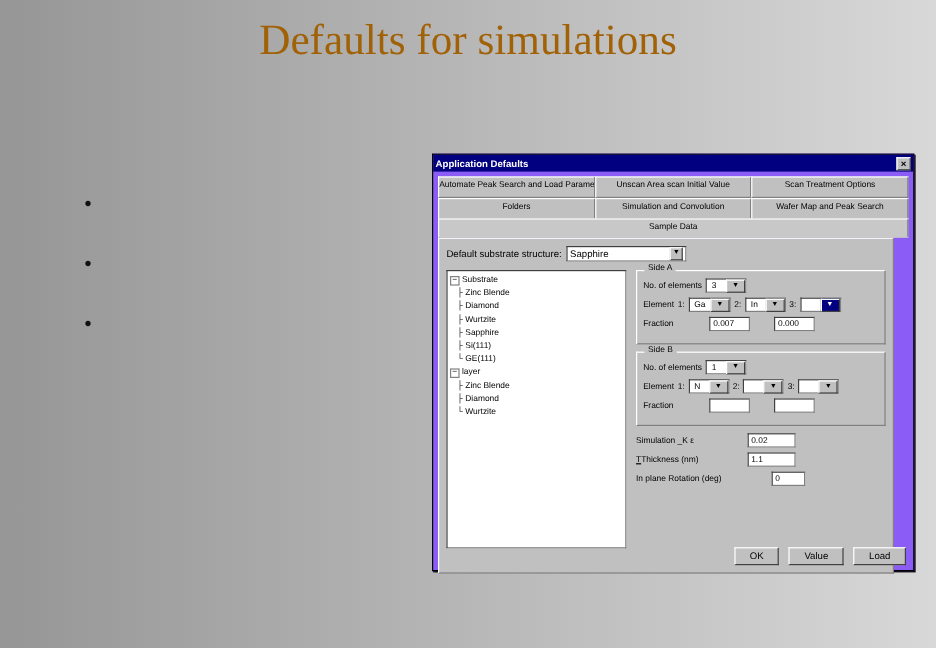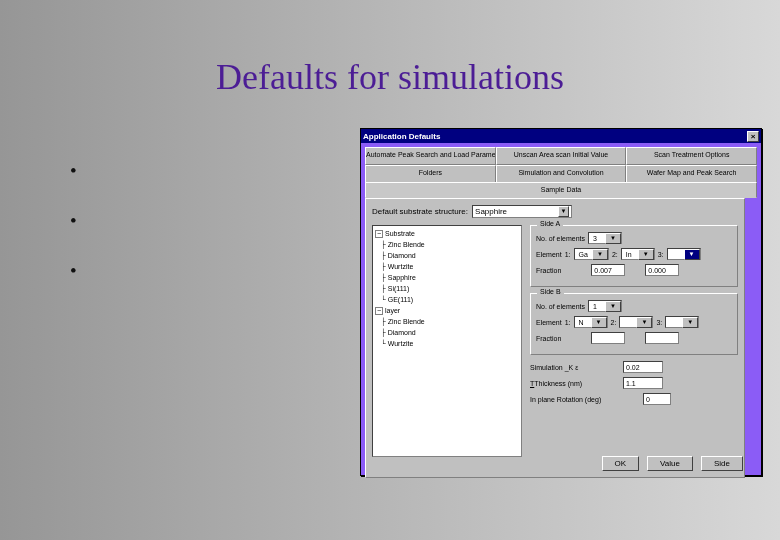--- a/index.html
+++ b/index.html
@@ -6,23 +6,22 @@
   body {
     width: 780px; height: 540px;
     background: linear-gradient(to right, #969696 0%, #d8d8d8 100%);
     font-family: "Times New Roman", serif;
     position: relative;
     overflow: hidden;
   }
   .title {
     text-align: center;
     font-size: 36px;
-    color: #4c1d95;
+    color: #a16207;
     padding-top: 12px;
-    margin-top: 44px;
   }
   .bullets {
     position: absolute;
     left: 70px; top: 160px;
     width: 270px;
     font-size: 19px;
     color: #111;
   }
   .bullets li { list-style: none; margin-bottom: 28px; display: flex; }
   .bullets li .dot { width: 36px; flex: 0 0 36px; }
@@ -118,21 +117,21 @@
   }
   .minicombo span { padding:0 4px; min-width:16px; }
   .minicombo.sel span { background:#000080; color:#fff; }
   .tinyinp {
     background:#fff; border:1px solid #808080;
     border-top-color:#404040; border-left-color:#404040;
     height:12px; width:34px; font-size:7px; padding:0 2px;
     display:inline-flex; align-items:center;
   }
   .btnrow {
-    position:absolute; right:18px; bottom:4px; display:flex; gap:8px;
+    position:absolute; right:6px; bottom:4px; display:flex; gap:8px;
   }
   .btn {
     background:#c0c0c0;
     border:1px solid #fff; border-right-color:#404040; border-bottom-color:#404040;
     font-size:8px; padding:2px 12px;
   }
   .underlined { text-decoration: underline; }
 </style>
 </head>
 <body>
@@ -277,15 +276,15 @@
       <div class="fr">
         <label style="width:110px">In plane Rotation (deg)</label>
         <div class="tinyinp" style="width:28px">0</div>
       </div>
     </div>
   </div>
 
   <div class="btnrow">
     <div class="btn">OK</div>
     <div class="btn">Value</div>
-    <div class="btn">Side</div>
+    <div class="btn">Load</div>
   </div>
 </div>
 
 </body></html>

